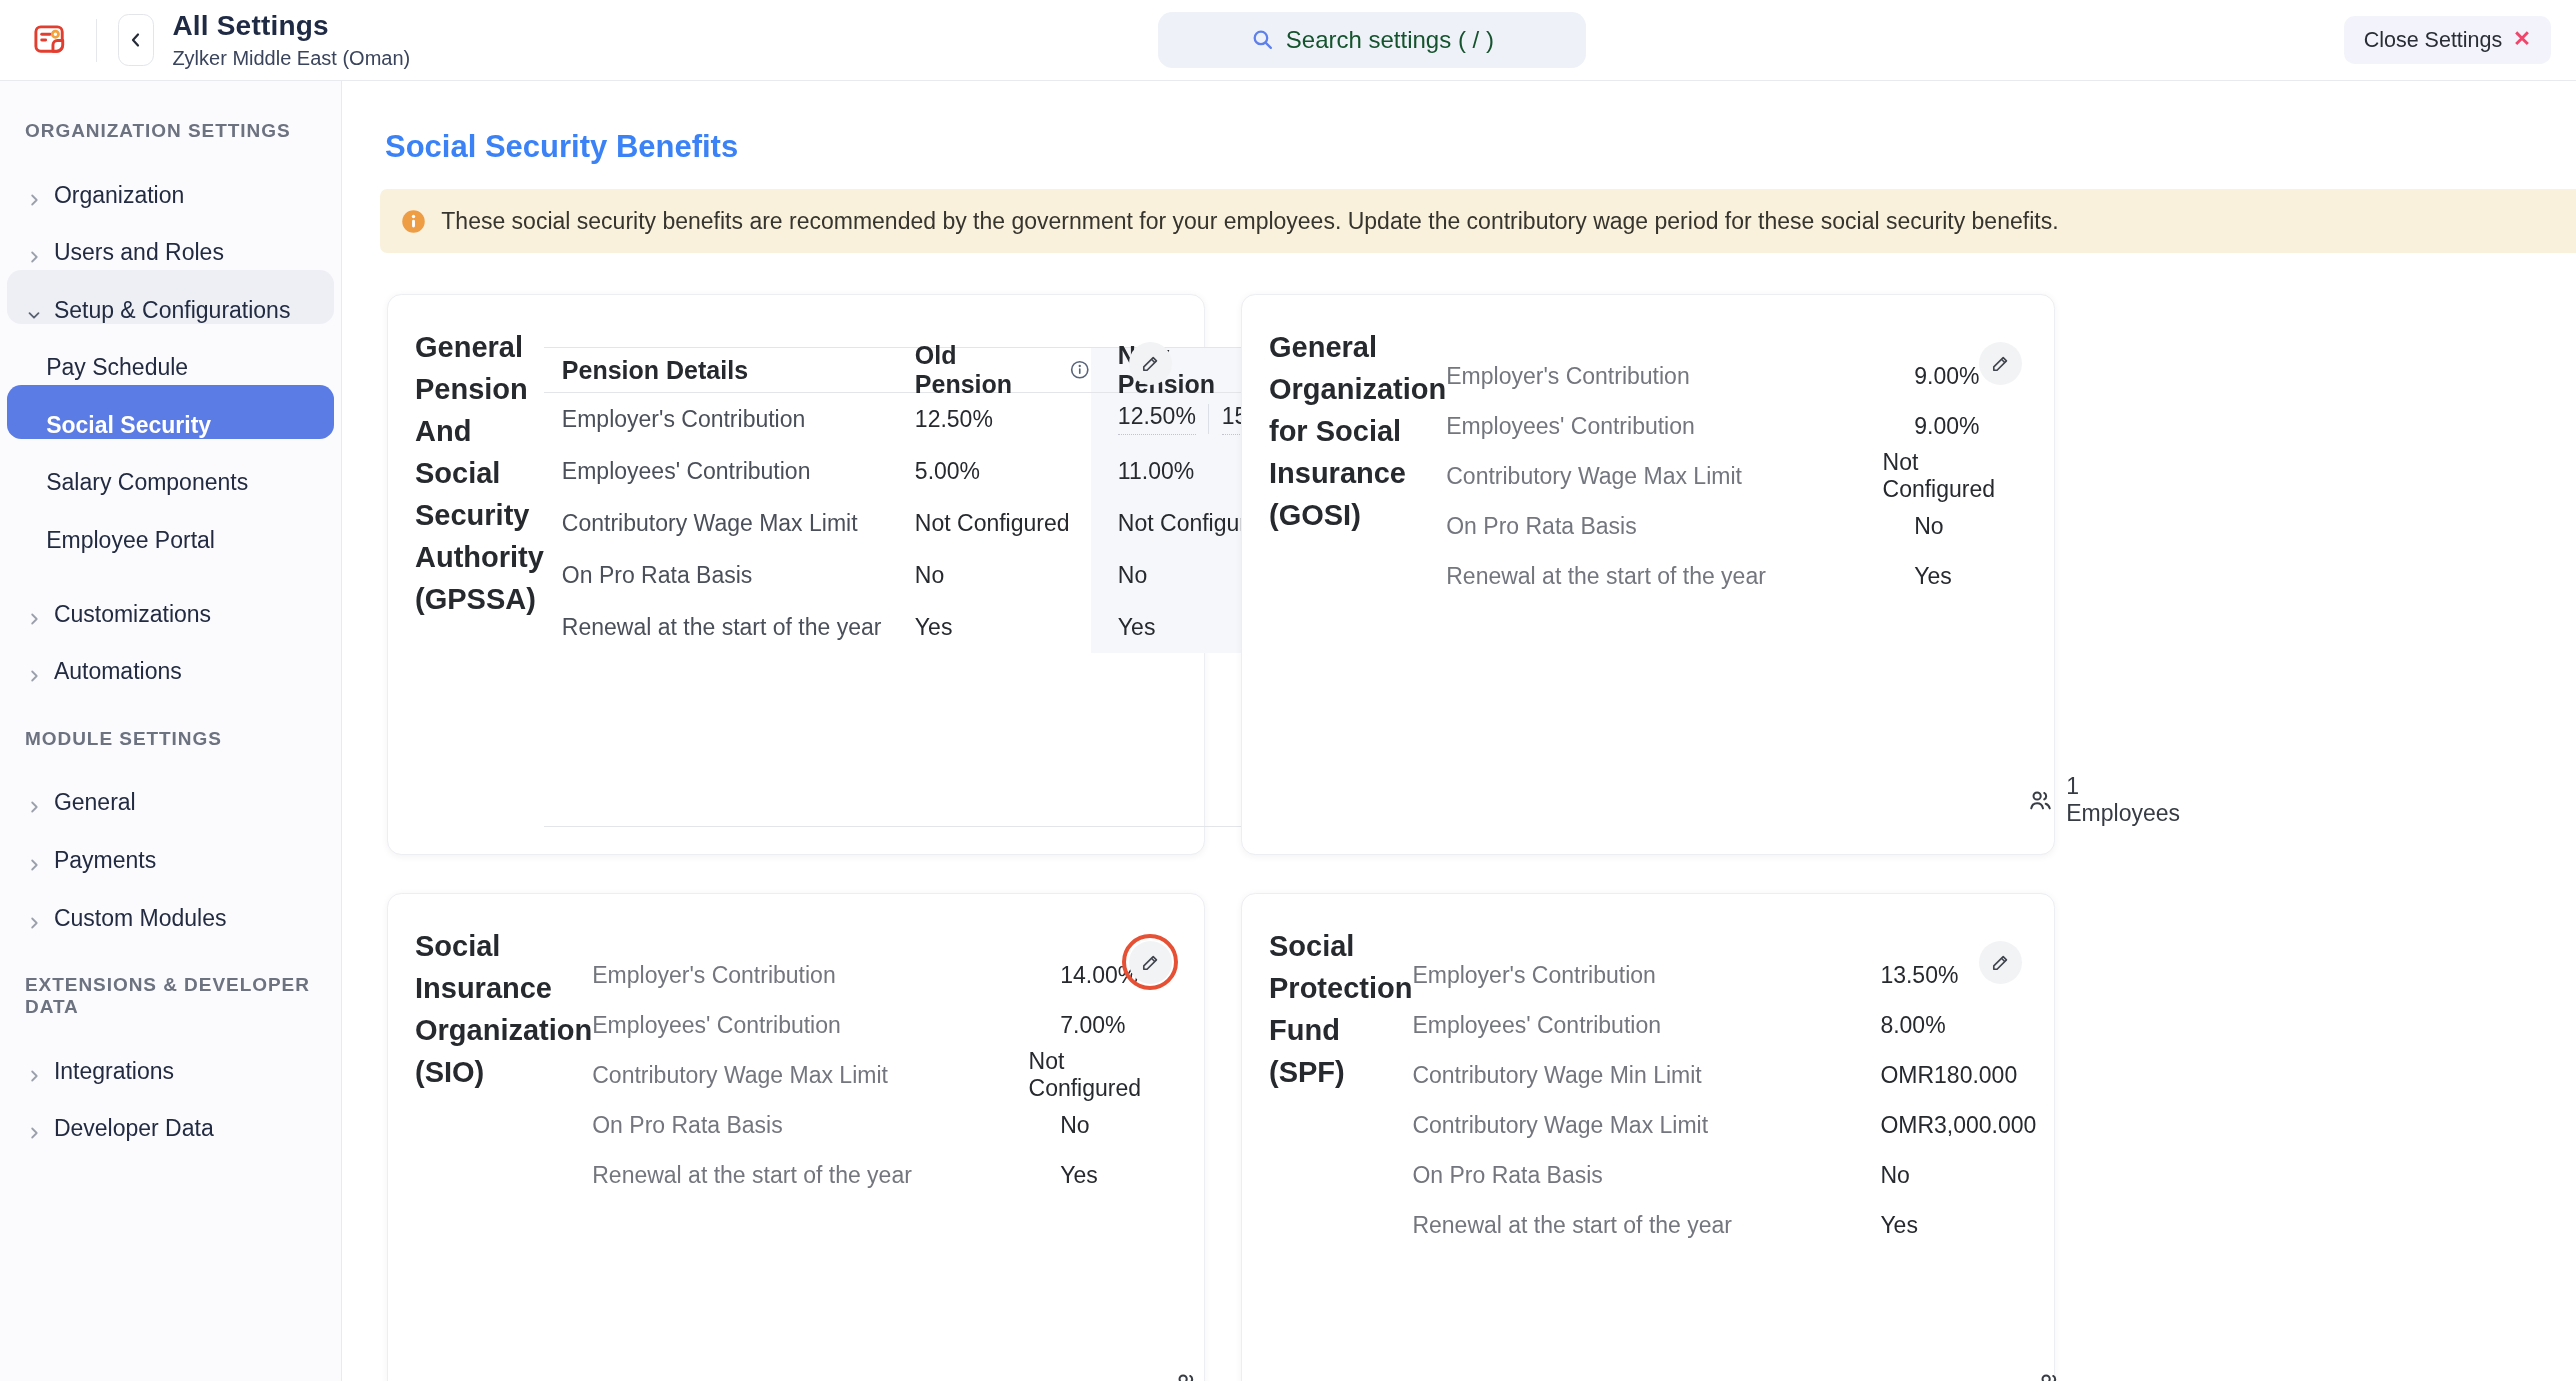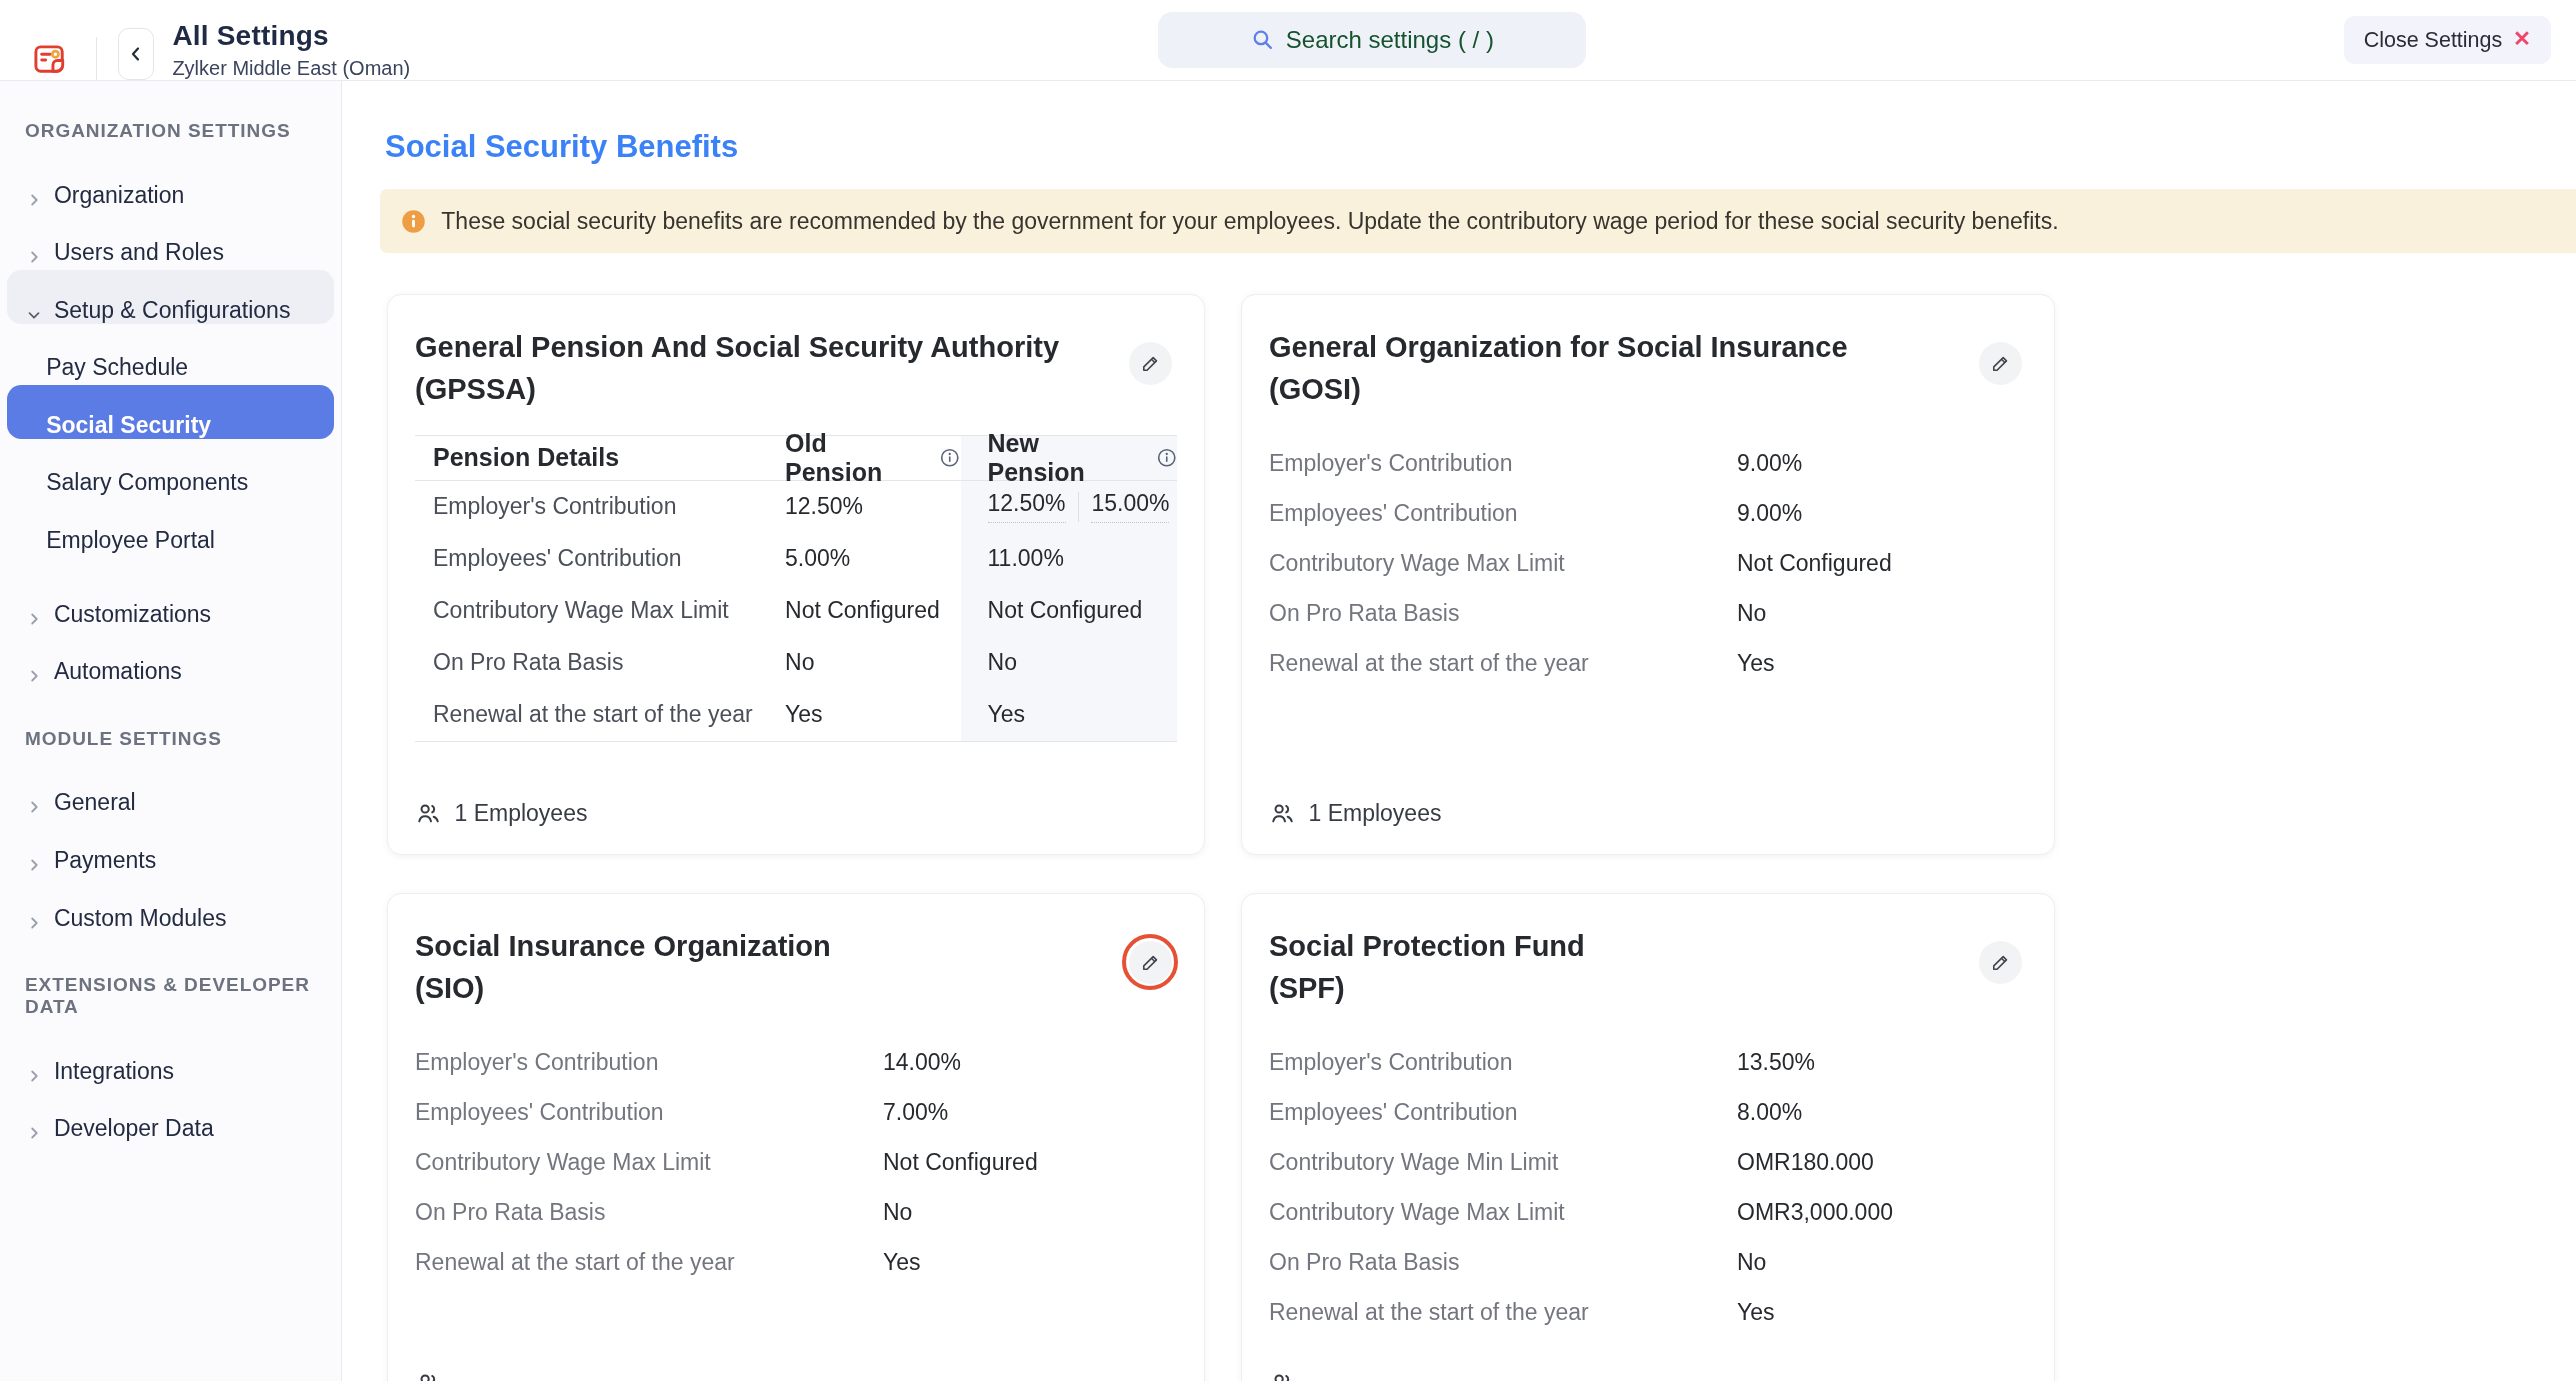--- a/index.html
+++ b/index.html
@@ -7,21 +7,21 @@
   body {
     font-family: "Liberation Sans", sans-serif;
     background: #ffffff;
     color: #26292E;
     position: relative;
   }
 
   
   .header {
     height: 81px; background: #ffffff; border-bottom: 0.9px solid #E9EAEF;
-    display: flex; align-items: flex-end; position: relative; z-index: 5;
+    display: flex; align-items: center; position: relative; z-index: 5;
   }
   .logo-wrap { margin-left: 32px; display: flex; align-items: center; }
   .header-divider { width: 0.9px; height: 43px; background: #E5E7EC; margin-left: 25px; }
   .back-btn {
     margin-left: 21.5px; width: 36px; height: 52px; border: 0.9px solid #E3E5EA;
     border-radius: 10.7px; background: #fff; display: flex; align-items: center; justify-content: center;
     cursor: pointer;
   }
   .title-block { margin-left: 18px; display: flex; flex-direction: column; gap: 5.4px; }
   .app-title { font-size: 28px; font-weight: 700; color: #1F2A44; letter-spacing: 0.2px; }
@@ -75,21 +75,21 @@
   }
   .banner-text { font-size: 23px; color: #36342E; }
 
   .cards {
     position: absolute; left: 45px; top: 213px;
     display: grid; grid-template-columns: 818px 814px; column-gap: 36px; row-gap: 38px;
   }
   .card {
     background: #ffffff; border: 0.9px solid #EDEEF2; border-radius: 14.3px;
     box-shadow: 0 1.8px 7.2px rgba(23,26,31,0.05);
-    padding: 27px; position: relative; display: flex; flex-direction: column;
+    padding: 27px; position: relative; display: flex; 
   }
   .card.r1 { height: 561px; }
   .card.r2 { height: 532px; }
   .card-title { font-size: 29px; font-weight: 600; color: #26292E; line-height: 42px; margin-top: 3.6px; width: 681px; }
   .edit-btn {
     position: absolute; top: 47px; right: 32px; width: 43px; height: 43px; border-radius: 50%;
     background: #F2F3F5; display: flex; align-items: center; justify-content: center; cursor: pointer;
   }
   .edit-ring {
     position: absolute; top: 40px; right: 26px; width: 56px; height: 56px; border-radius: 50%;

